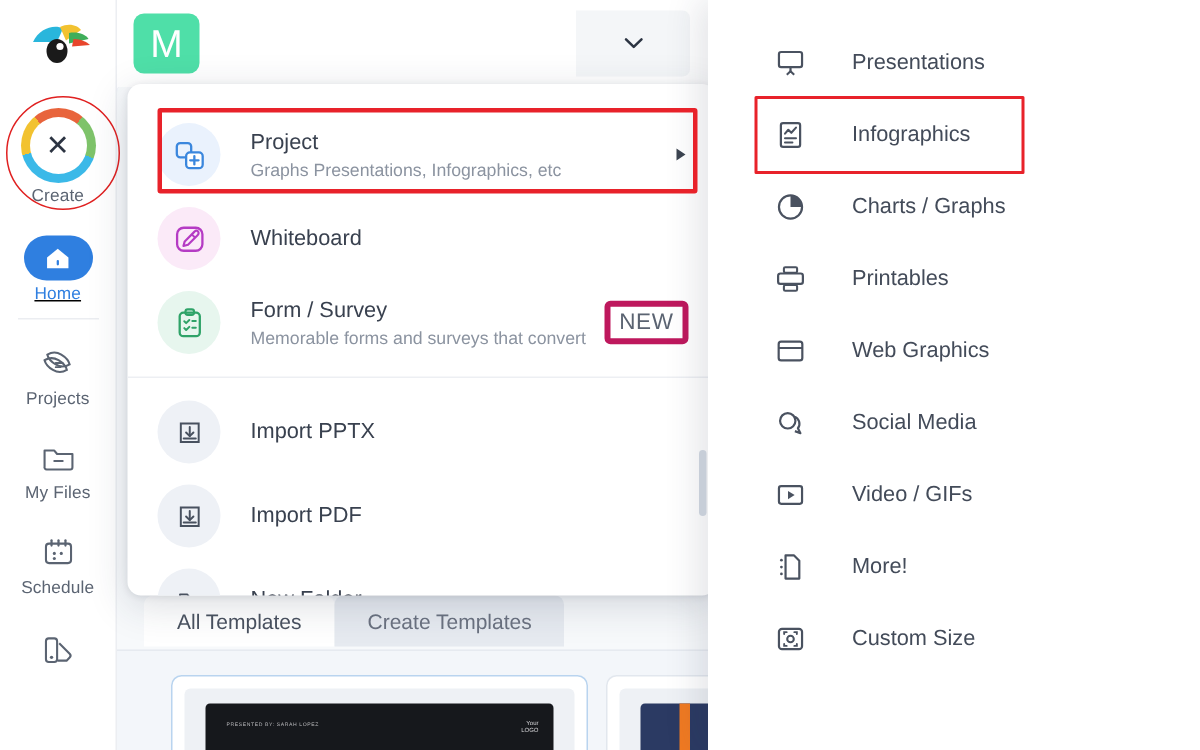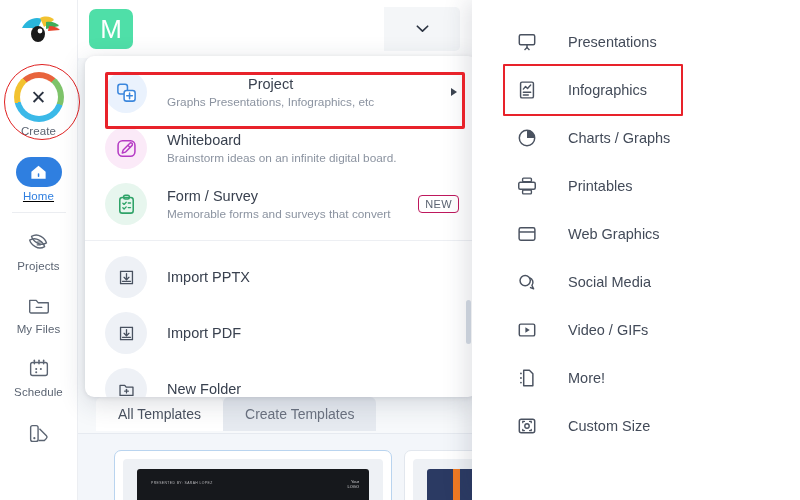--- a/index.html
+++ b/index.html
@@ -143,21 +143,21 @@
   .dd-txt { display: flex; flex-direction: column; justify-content: center; }
   .dd-title { font-size: 14.5px; color: #39414f; line-height: 1.25; }
   .dd-sub { font-size: 11.8px; color: #8b93a0; margin-top: 2px; line-height: 1.25; }
   .dd-arrow {
     position: absolute; right: 20px; top: 50%; transform: translateY(-50%);
     width: 0; height: 0; border-left: 6px solid #3c4450;
     border-top: 4.5px solid transparent; border-bottom: 4.5px solid transparent;
   }
   .badge-new {
     position: absolute; right: 18px; top: 50%; transform: translateY(-50%);
-    font-size: 11px; color: #5b6472; border: 1px solid #be185d;
+    font-size: 15px; color: #5b6472; border: 4px solid #be185d;
     border-radius: 4px; padding: 2px 6px; letter-spacing: .4px; background: #fff; text-align: center;
   }
   .dd-divider { height: 1px; background: #edeff3; margin: 8px 0; }
   .hl-box {
     position: absolute; left: 105px; top: 72px; width: 360px; height: 57px;
     border: 3px solid #e8222a; border-radius: 2px; z-index: 40; pointer-events: none;
   }
 
   
   .submenu {
@@ -308,21 +308,21 @@
           <path d="M14.5 9.5 L22 17 a2 2 0 0 1 0 2.8 l-2.2 2.2 H13.4" fill="none" stroke="#5b6472" stroke-width="1.5" stroke-linejoin="round"></path>
           <circle cx="9" cy="19.6" r="1.2" fill="#5b6472"></circle>
         </svg>
       </div>
       <div class="sb-label"></div>
     </div>
   </div>
 
   <div class="dropdown">
 
-    <div class="dd-item tall" style="margin-top:8px;text-align:center;">
+    <div class="dd-item tall" style="margin-top:19px;">
       <div class="dd-ico ico-blue">
         <svg width="23" height="23" viewBox="0 0 24 24">
           <rect x="3" y="3.5" width="10" height="10" rx="2.4" fill="none" stroke="#3b87dd" stroke-width="1.6"></rect>
           <rect x="9.5" y="10" width="11.5" height="11" rx="2.6" fill="#ffffff" stroke="#3b87dd" stroke-width="1.6"></rect>
           <line x1="15.2" y1="12.6" x2="15.2" y2="18.4" stroke="#3b87dd" stroke-width="1.6" stroke-linecap="round"></line>
           <line x1="12.3" y1="15.5" x2="18.1" y2="15.5" stroke="#3b87dd" stroke-width="1.6" stroke-linecap="round"></line>
         </svg>
       </div>
       <div class="dd-txt">
         <div class="dd-title">Project</div>
@@ -334,21 +334,20 @@
     <div class="dd-item tall">
       <div class="dd-ico ico-pink">
         <svg width="23" height="23" viewBox="0 0 24 24">
           <rect x="3.2" y="4" width="17.6" height="16" rx="4.6" fill="none" stroke="#b53bc4" stroke-width="1.6"></rect>
           <path d="M17.6 6.4 a1.8 1.8 0 0 1 0 2.6 L10.8 15.8 l-3.2 .9 .9-3.2 6.8-6.8 a1.8 1.8 0 0 1 2.3-.3 Z" fill="none" stroke="#b53bc4" stroke-width="1.5" stroke-linejoin="round"></path>
           <line x1="13.4" y1="8.6" x2="15.8" y2="11" stroke="#b53bc4" stroke-width="1.4"></line>
         </svg>
       </div>
       <div class="dd-txt">
         <div class="dd-title">Whiteboard</div>
-        <div class="dd-sub">Brainstorm ideas on an infinite digital board.</div>
       </div>
     </div>
 
     <div class="dd-item tall">
       <div class="dd-ico ico-green">
         <svg width="23" height="23" viewBox="0 0 24 24">
           <rect x="5" y="4.6" width="14" height="16.4" rx="2.6" fill="none" stroke="#2fa368" stroke-width="1.6"></rect>
           <rect x="9" y="2.4" width="6" height="3.8" rx="1.6" fill="none" stroke="#2fa368" stroke-width="1.5"></rect>
           <path d="M8.2 10.6 l1.3 1.3 2.2-2.2" fill="none" stroke="#2fa368" stroke-width="1.4" stroke-linecap="round" stroke-linejoin="round"></path>
           <line x1="13.8" y1="10.4" x2="16.2" y2="10.4" stroke="#2fa368" stroke-width="1.4" stroke-linecap="round"></line>

